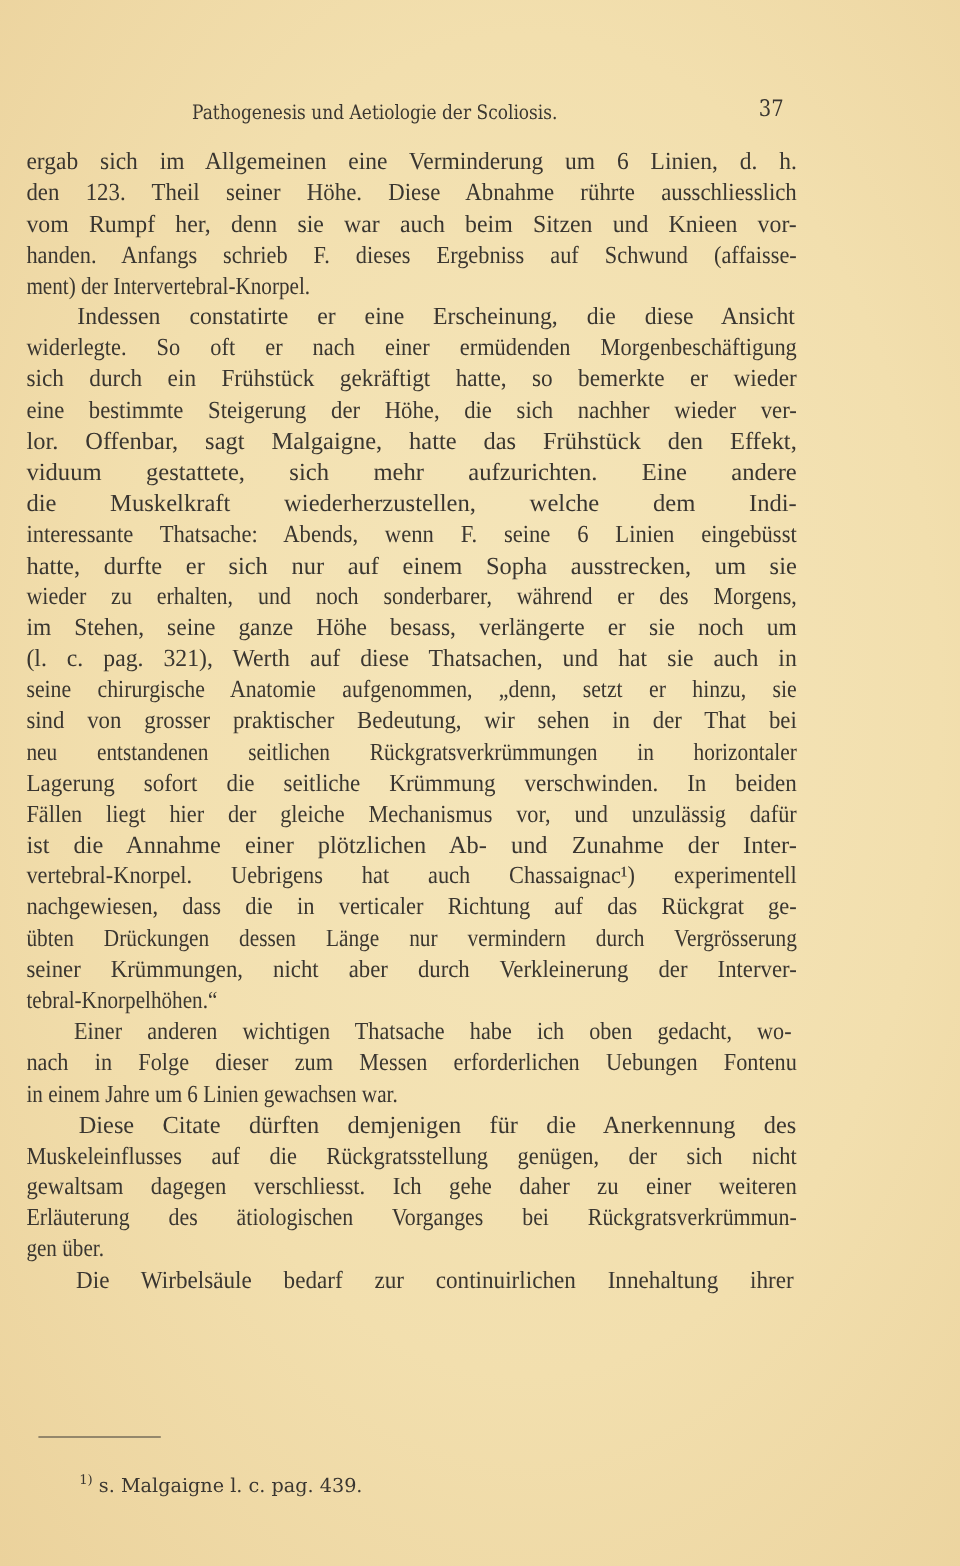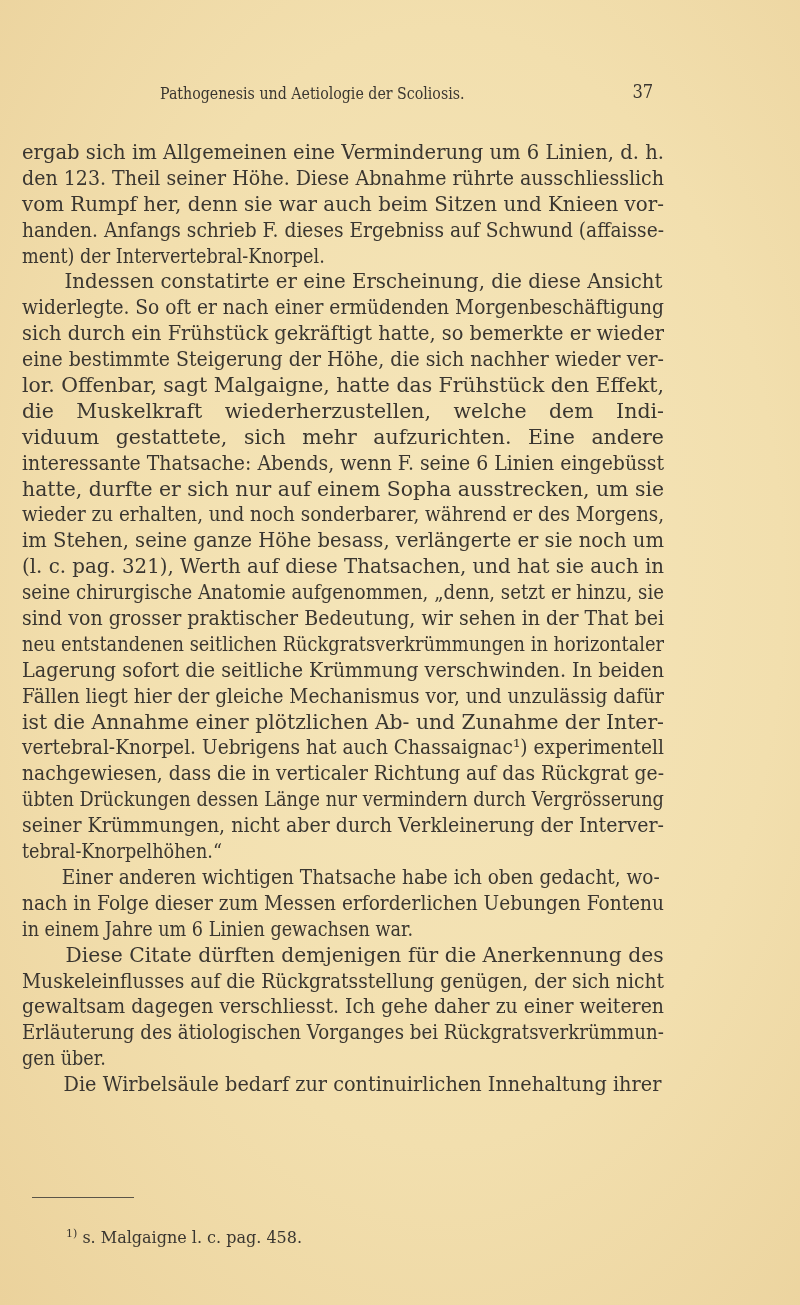--- a/index.html
+++ b/index.html
@@ -12,21 +12,21 @@
     position: relative;
   }
   .page { position: absolute; left: 0; top: 0; width: 800px; height: 1305px; }
   .header {
     position: absolute; top: 84px; left: 160px; width: 493px;
     font-size: 16.5px; letter-spacing: 0px;
   }
   .header .title { display: inline-block; transform: scaleX(0.86); transform-origin: left center; white-space: nowrap; }
   .header .pagenum { position: absolute; right: 0; top: -4px; font-size: 19px; transform: scaleX(0.86); transform-origin: right center; }
   .body {
-    position: absolute; top: 140px; left: 22px; width: 642px;
+    position: absolute; top: 123px; left: 22px; width: 642px; font-family: Liberation Serif, serif;
   }
   .line {
     display: block; height: 25.9px; line-height: 25.9px;
     font-size: 20.5px; white-space: nowrap;
     transform-origin: left center;
     text-align: justify; text-align-last: justify;
   }
   .line.last { text-align-last: left; }
   .line.indent { padding-left: 44px; }
   .rule {
@@ -52,22 +52,22 @@
     <span class="line" style="width: 672.641px; transform: scaleX(0.954447);">ergab sich im Allgemeinen eine Verminderung um 6 Linien, d. h.</span>
     <span class="line" style="width: 692.281px; transform: scaleX(0.927369);">den 123. Theil seiner Höhe. Diese Abnahme rührte ausschliesslich</span>
     <span class="line" style="width: 662.719px; transform: scaleX(0.968737);">vom Rumpf her, denn sie war auch beim Sitzen und Knieen vor-</span>
     <span class="line" style="width: 706.172px; transform: scaleX(0.909127);">handen. Anfangs schrieb F. dieses Ergebniss auf Schwund (affaisse-</span>
     <span class="line last" style="transform: scaleX(0.86);">ment) der Intervertebral-Knorpel.</span>
     <span class="line indent" style="width: 619.656px; transform: scaleX(0.965051);">Indessen constatirte er eine Erscheinung, die diese Ansicht</span>
     <span class="line" style="width: 704.688px; transform: scaleX(0.911042);">widerlegte. So oft er nach einer ermüdenden Morgenbeschäftigung</span>
     <span class="line" style="width: 678.906px; transform: scaleX(0.945639);">sich durch ein Frühstück gekräftigt hatte, so bemerkte er wieder</span>
     <span class="line" style="width: 695.719px; transform: scaleX(0.922787);">eine bestimmte Steigerung der Höhe, die sich nachher wieder ver-</span>
     <span class="line" style="width: 645.453px; transform: scaleX(0.99465);">lor. Offenbar, sagt Malgaigne, hatte das Frühstück den Effekt,</span>
+    <span class="line" style="width: 642px; transform: scaleX(1);">viduum gestattete, sich mehr aufzurichten. Eine andere</span>
     <span class="line" style="width: 642px; transform: scaleX(1);">die Muskelkraft wiederherzustellen, welche dem Indi-</span>
-    <span class="line" style="width: 642px; transform: scaleX(1);">viduum gestattete, sich mehr aufzurichten. Eine andere</span>
     <span class="line" style="width: 697.484px; transform: scaleX(0.920451);">interessante Thatsache: Abends, wenn F. seine 6 Linien eingebüsst</span>
     <span class="line" style="width: 645.344px; transform: scaleX(0.994819);">hatte, durfte er sich nur auf einem Sopha ausstrecken, um sie</span>
     <span class="line" style="width: 717.734px; transform: scaleX(0.894481);">wieder zu erhalten, und noch sonderbarer, während er des Morgens,</span>
     <span class="line" style="width: 672.688px; transform: scaleX(0.954381);">im Stehen, seine ganze Höhe besass, verlängerte er sie noch um</span>
     <span class="line" style="width: 665.031px; transform: scaleX(0.965368);">(l. c. pag. 321), Werth auf diese Thatsachen, und hat sie auch in</span>
     <span class="line" style="width: 724.562px; transform: scaleX(0.886052);">seine chirurgische Anatomie aufgenommen, „denn, setzt er hinzu, sie</span>
     <span class="line" style="width: 692.422px; transform: scaleX(0.92718);">sind von grosser praktischer Bedeutung, wir sehen in der That bei</span>
     <span class="line" style="width: 739.328px; transform: scaleX(0.868356);">neu entstandenen seitlichen Rückgratsverkrümmungen in horizontaler</span>
     <span class="line" style="width: 685.344px; transform: scaleX(0.936756);">Lagerung sofort die seitliche Krümmung verschwinden. In beiden</span>
     <span class="line" style="width: 707.516px; transform: scaleX(0.9074);">Fällen liegt hier der gleiche Mechanismus vor, und unzulässig dafür</span>
@@ -85,15 +85,15 @@
     <span class="line" style="width: 696.359px; transform: scaleX(0.921938);">gewaltsam dagegen verschliesst. Ich gehe daher zu einer weiteren</span>
     <span class="line" style="width: 722.078px; transform: scaleX(0.8891);">Erläuterung des ätiologischen Vorganges bei Rückgratsverkrümmun-</span>
     <span class="line last" style="transform: scaleX(0.86);">gen über.</span>
     <span class="line indent" style="width: 635.125px; transform: scaleX(0.941547);">Die Wirbelsäule bedarf zur continuirlichen Innehaltung ihrer</span>
   </div>
 
   <div class="rule"></div>
 
   <div class="footnote">
     <sup>1)</sup>
-    <span>s. Malgaigne l. c. pag. 458.</span>
+    <span>s. Malgaigne l. c. pag. 439.</span>
   </div>
 </div>
 
 </body></html>

